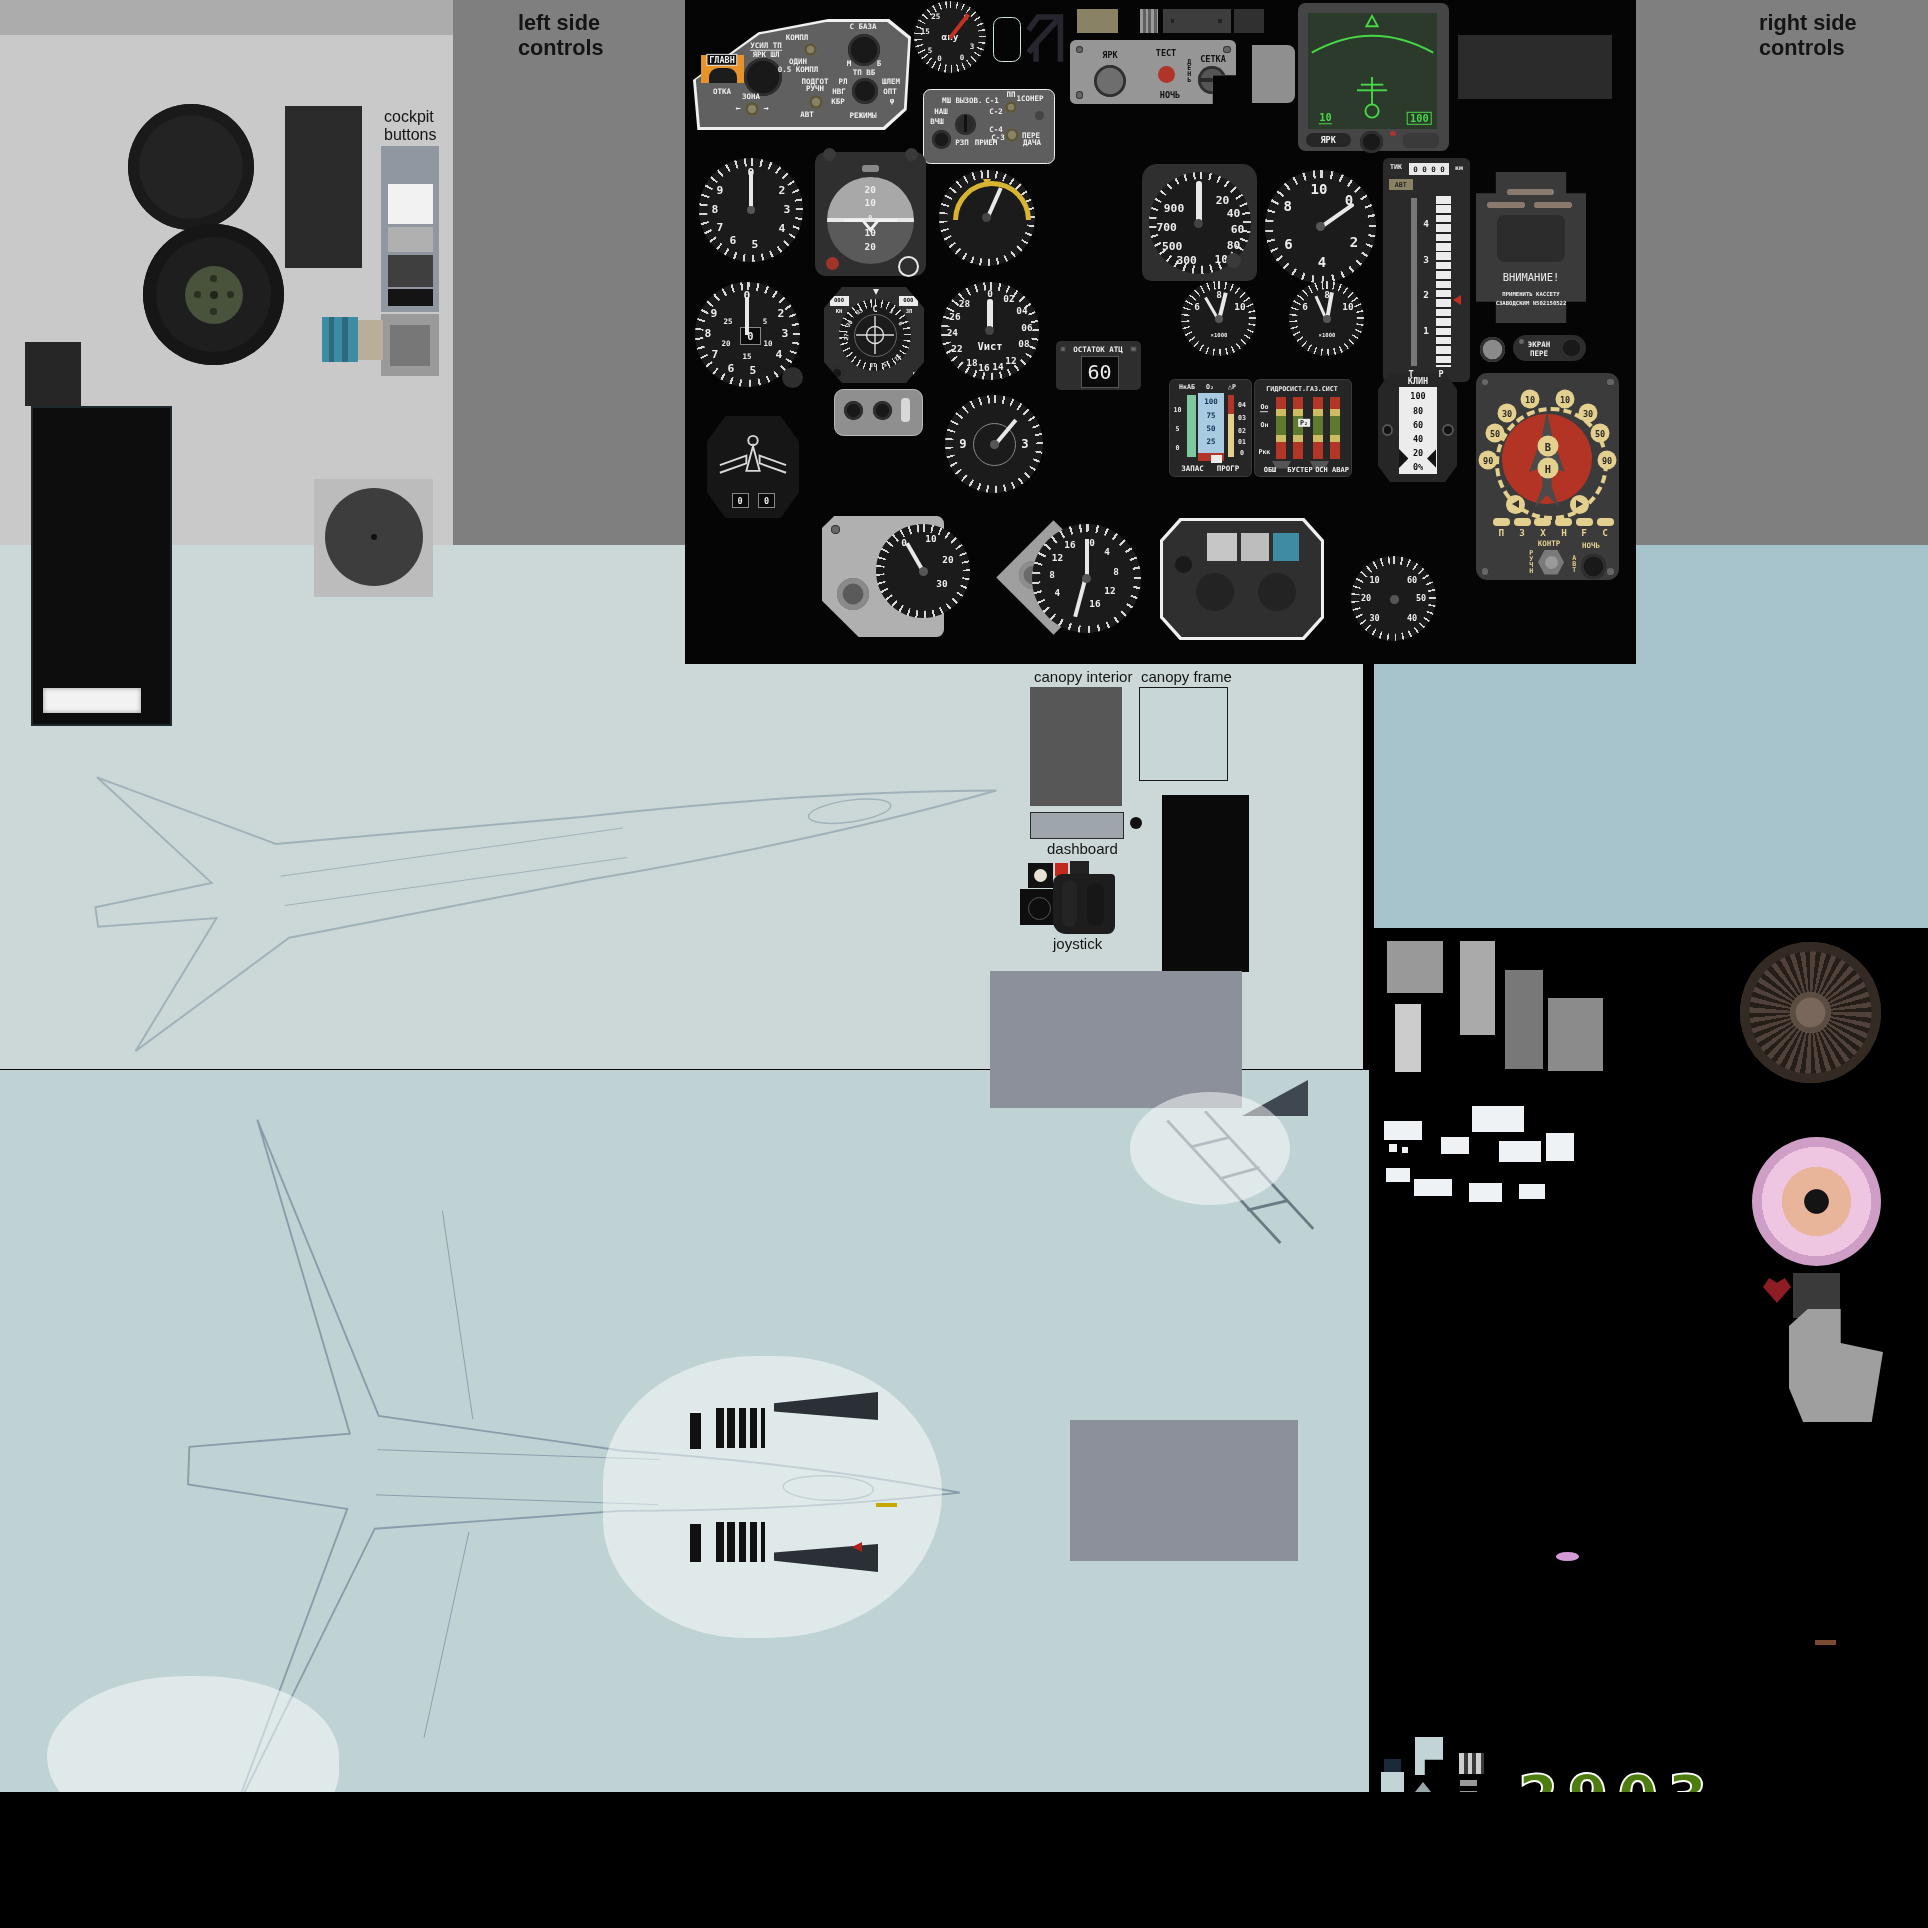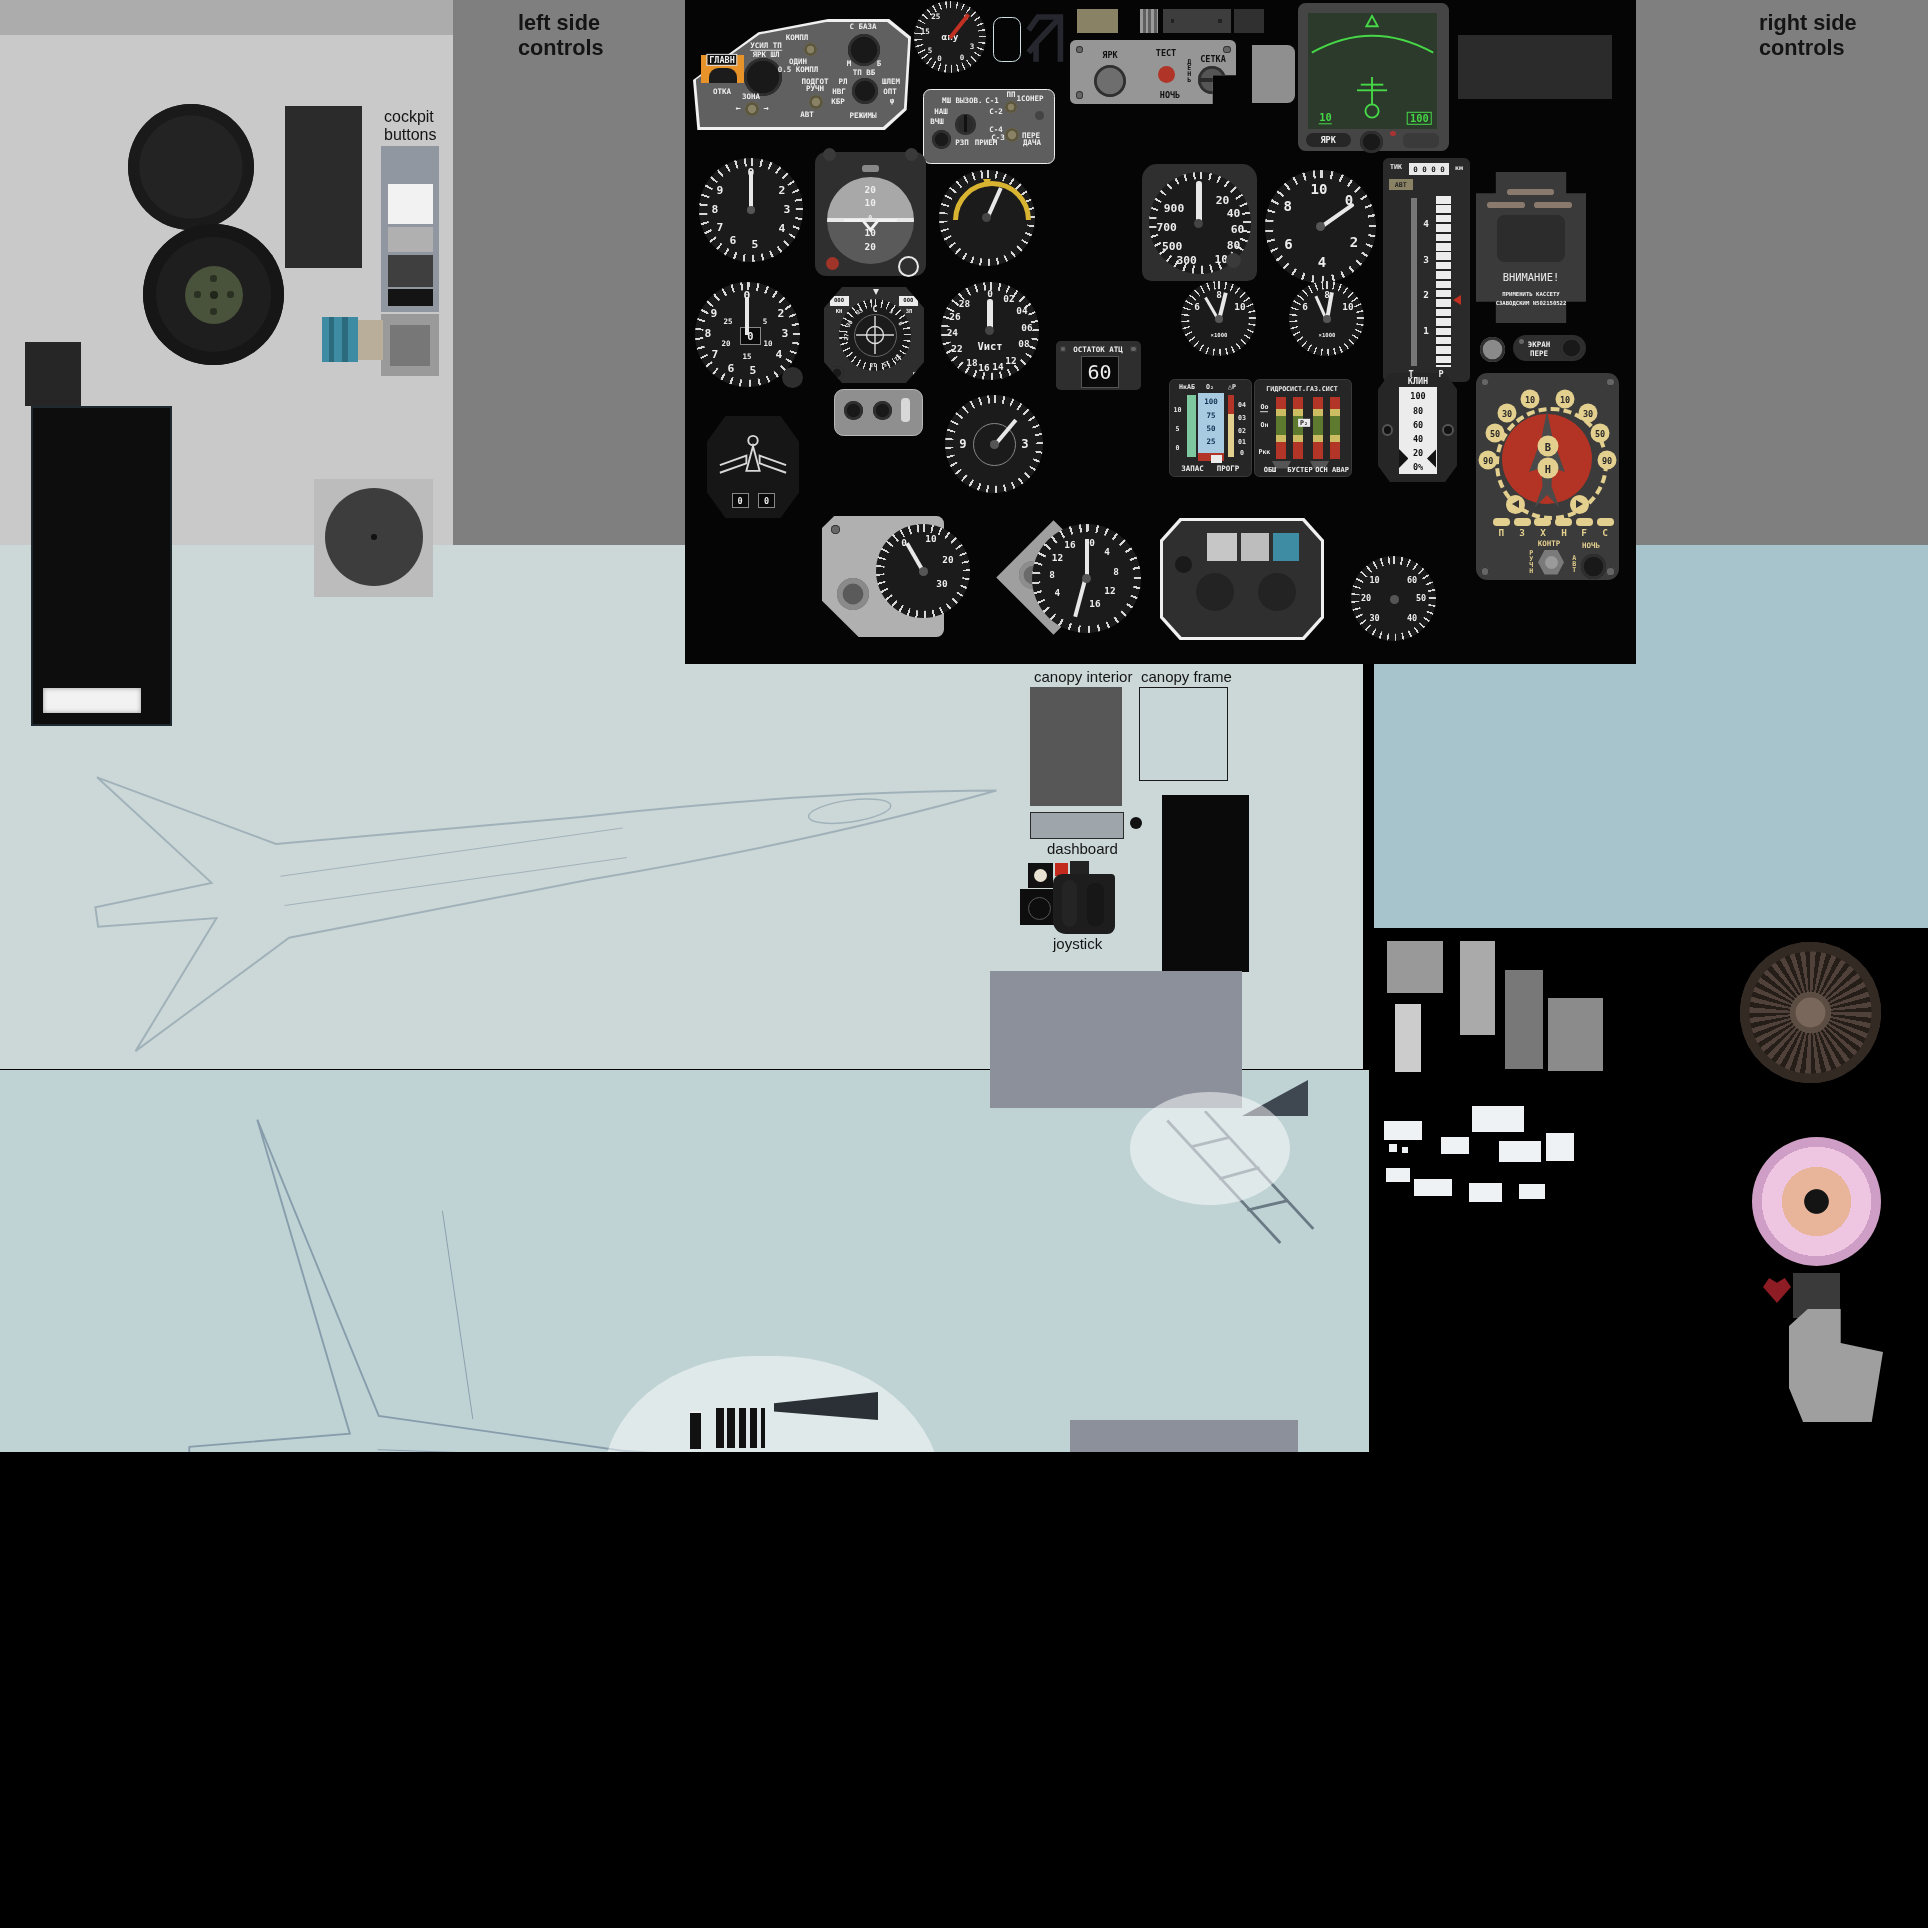--- a/index.html
+++ b/index.html
@@ -1,16 +1,16 @@
 <!DOCTYPE html>
 <html style="--bg_black: #050505; --gray_light: #c9c9c9; --gray_mid: #7f7f7f; --gray_topstrip: #acacac; --blue_upper: #ccd8d8; --blue_lower: #bfd3d5; --blue_right: #a7c3cb; --panel_gray: #6e6e6e; --instrument_black: #1b1b1b; --bezel_gray: #3c3c3c; --accent_orange: #e8922a; --radar_green: #46d846; --radar_screen: #2c3a2c; --teal: #3e8ca3; --red: #b63222; --cream: #e3cf8e; --pink: #e0b0d6; --turbine_brown: #4c3e35; --olive: #8a8264; --flag_red: #cf1010; --flag_gold: #e7a400;font-size:15px"><head>
 <meta charset="utf-8">
 <style>
   html,body{margin:0;padding:0;background:#000}
-  #atlas{position:relative;width:1928px;height:1452px;overflow:hidden;background:#000;font-family:"DejaVu Sans",sans-serif}
+  #atlas{position:relative;width:1928px;height:1792px;overflow:hidden;background:#000;font-family:"DejaVu Sans",sans-serif}
   .a{position:absolute}
   .t{position:absolute;transform:translate(-50%,-50%);color:#ededed;font-family:"DejaVu Sans Mono",monospace;font-weight:bold;white-space:nowrap;line-height:1;z-index:2}
   .dk{color:#161616}
   .lab{position:absolute;color:#141414;font-family:"Liberation Sans",sans-serif;line-height:1.12}
   .dial{position:absolute;border-radius:50%;background:#1b1b1b}
   .tick-ring{background:repeating-conic-gradient(#d8d8d8 0deg 2.4deg,#1b1b1b 2.4deg 11deg)}
   .tick-ring::after{content:"";position:absolute;inset:7.5px;border-radius:50%;background:#1b1b1b;z-index:0}
   .needle{position:absolute;background:#e8e8e8;z-index:3}
   .knob{position:absolute;border-radius:50%;background:#191919;box-shadow:inset 0 0 0 2.8px #2f2f2f}
   .oknob{position:absolute;border-radius:50%;background:#8a8264;box-shadow:inset 0 0 0 2.8px #5c563e}

